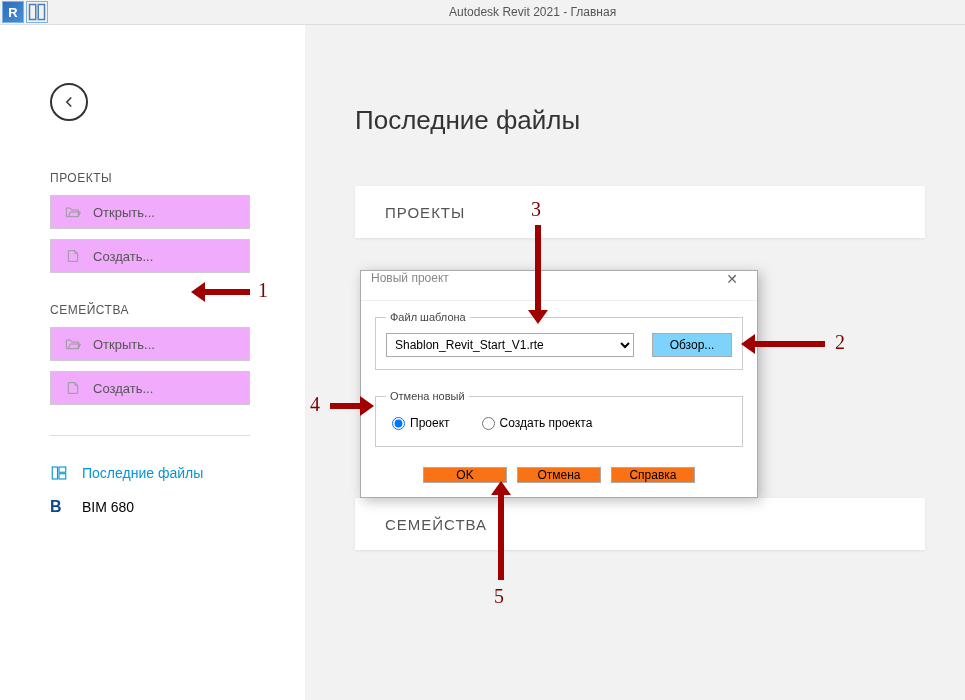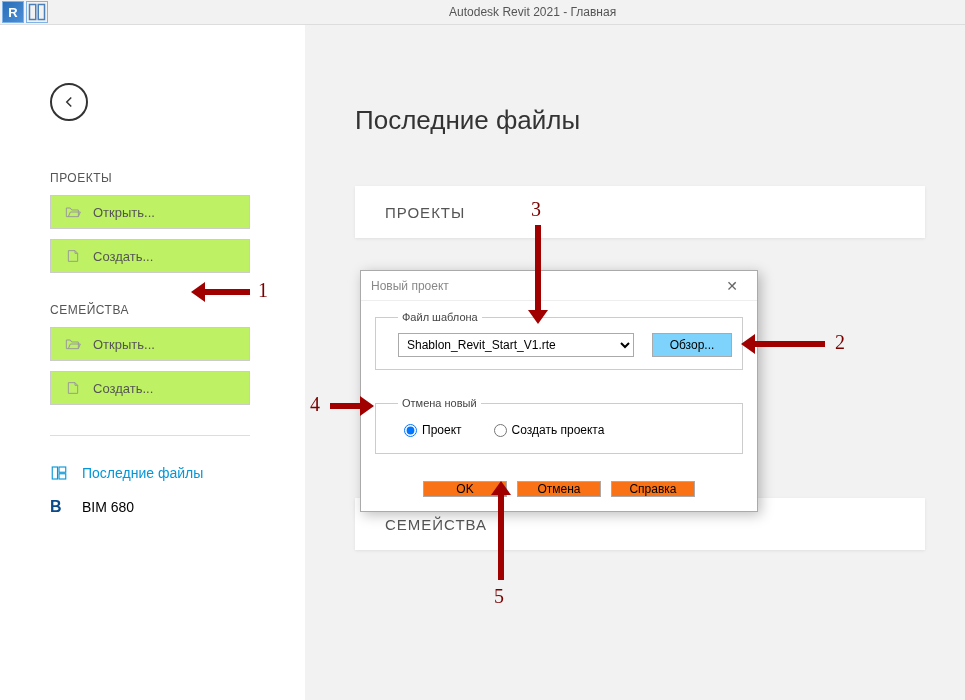--- a/index.html
+++ b/index.html
@@ -10,43 +10,43 @@
 .titlebar .mini-icon { width: 22px; height: 22px; border: 1px solid #7fb3e8; display: flex; align-items: center; justify-content: center; color: #4a7fb8; font-size: 11px; margin-right: 4px; }
 .titlebar .title-text { position: absolute; left: 50%; transform: translateX(-20%); }
 
 .app { display: flex; height: calc(700px - 25px); }
 
 .sidebar { width: 305px; background: #fff; padding: 18px 20px 0 50px; }
 .back-btn { width: 38px; height: 38px; border: 2px solid #333; border-radius: 50%; display: flex; align-items: center; justify-content: center; margin: 40px 0 50px 0; cursor: pointer; }
 .back-btn svg { width: 18px; height: 18px; }
 
 .side-heading { font-size: 12px; letter-spacing: 0.5px; color: #555; margin-bottom: 10px; }
-.side-btn { width: 200px; height: 34px; border: 1px solid #ccc; background: #bef264; display: flex; align-items: center; padding: 0 14px; margin-bottom: 10px; cursor: pointer; font-size: 13px; color: #555; gap: 12px; }
+.side-btn { width: 200px; height: 34px; border: 1px solid #ccc; background: #f0abfc; display: flex; align-items: center; padding: 0 14px; margin-bottom: 10px; cursor: pointer; font-size: 13px; color: #555; gap: 12px; }
 .side-btn svg { width: 16px; height: 14px; flex-shrink: 0; }
 .side-section { margin-bottom: 30px; }
 
 .side-divider { border: none; border-top: 1px solid #ddd; margin: 20px 0 20px 0; width: 200px; }
 
 .nav-item { display: flex; align-items: center; gap: 14px; padding: 8px 0; font-size: 14px; cursor: pointer; }
 .nav-item.active { color: #0696d7; }
 .nav-item svg { width: 18px; height: 18px; }
 .bim-b { font-weight: bold; color: #0b4b8c; font-size: 16px; width: 18px; display: inline-block; }
 
 .main { flex: 1; background: #f2f2f2; padding: 80px 40px 0 50px; position: relative; }
 .main-title { font-size: 26px; font-weight: 300; color: #333; margin-bottom: 50px; }
 
 .section-band { height: 52px; background: #fff; display: flex; align-items: center; padding: 0 30px; font-size: 15px; letter-spacing: 1px; color: #555; box-shadow: 0 1px 3px rgba(0,0,0,0.08); margin-bottom: 30px; }
 
 
 .dialog { position: absolute; left: 360px; top: 270px; width: 398px; background: #fff; border: 1px solid #aaa; box-shadow: 3px 3px 12px rgba(0,0,0,0.25); }
-.dlg-titlebar { height: 30px; display: flex; align-items: center; justify-content: space-between; padding: 0 10px; border-bottom: 1px solid #eee; font-size: 12px; color: #888; }
+.dlg-titlebar { height: 30px; display: flex; justify-content: space-between; padding: 0 10px; border-bottom: 1px solid #eee; font-size: 12px; color: #888; }
 .dlg-close { width: 30px; text-align: center; font-size: 14px; color: #666; cursor: pointer; }
 .dlg-body { padding: 10px 14px 14px 14px; }
 
-fieldset { border: 1px solid #ccc; padding: 10px 10px 12px 22px; margin-bottom: 27px; }
+fieldset { border: 1px solid #ccc; padding: 10px 10px 12px 10px; margin-bottom: 20px; }
 fieldset legend { font-size: 11px; color: #444; padding: 0 4px; }
 
 .tpl-row { display: flex; gap: 18px; align-items: center; }
 .combo { position: relative; flex: 1; }
 .combo select { width: 100%; height: 24px; font-size: 12px; border: 1px solid #aaa; padding: 0 4px; background: #fff; }
 .browse-btn { width: 80px; height: 24px; font-size: 12px; border: 1px solid #aaa; background: #7dd3fc; cursor: pointer; }
 
 .radio-row { display: flex; gap: 32px; padding: 4px 6px; font-size: 12px; align-items: center; }
 .radio-row label { display: flex; align-items: center; gap: 5px; cursor: pointer; }
 input[type=radio] { width: 13px; height: 13px; }

